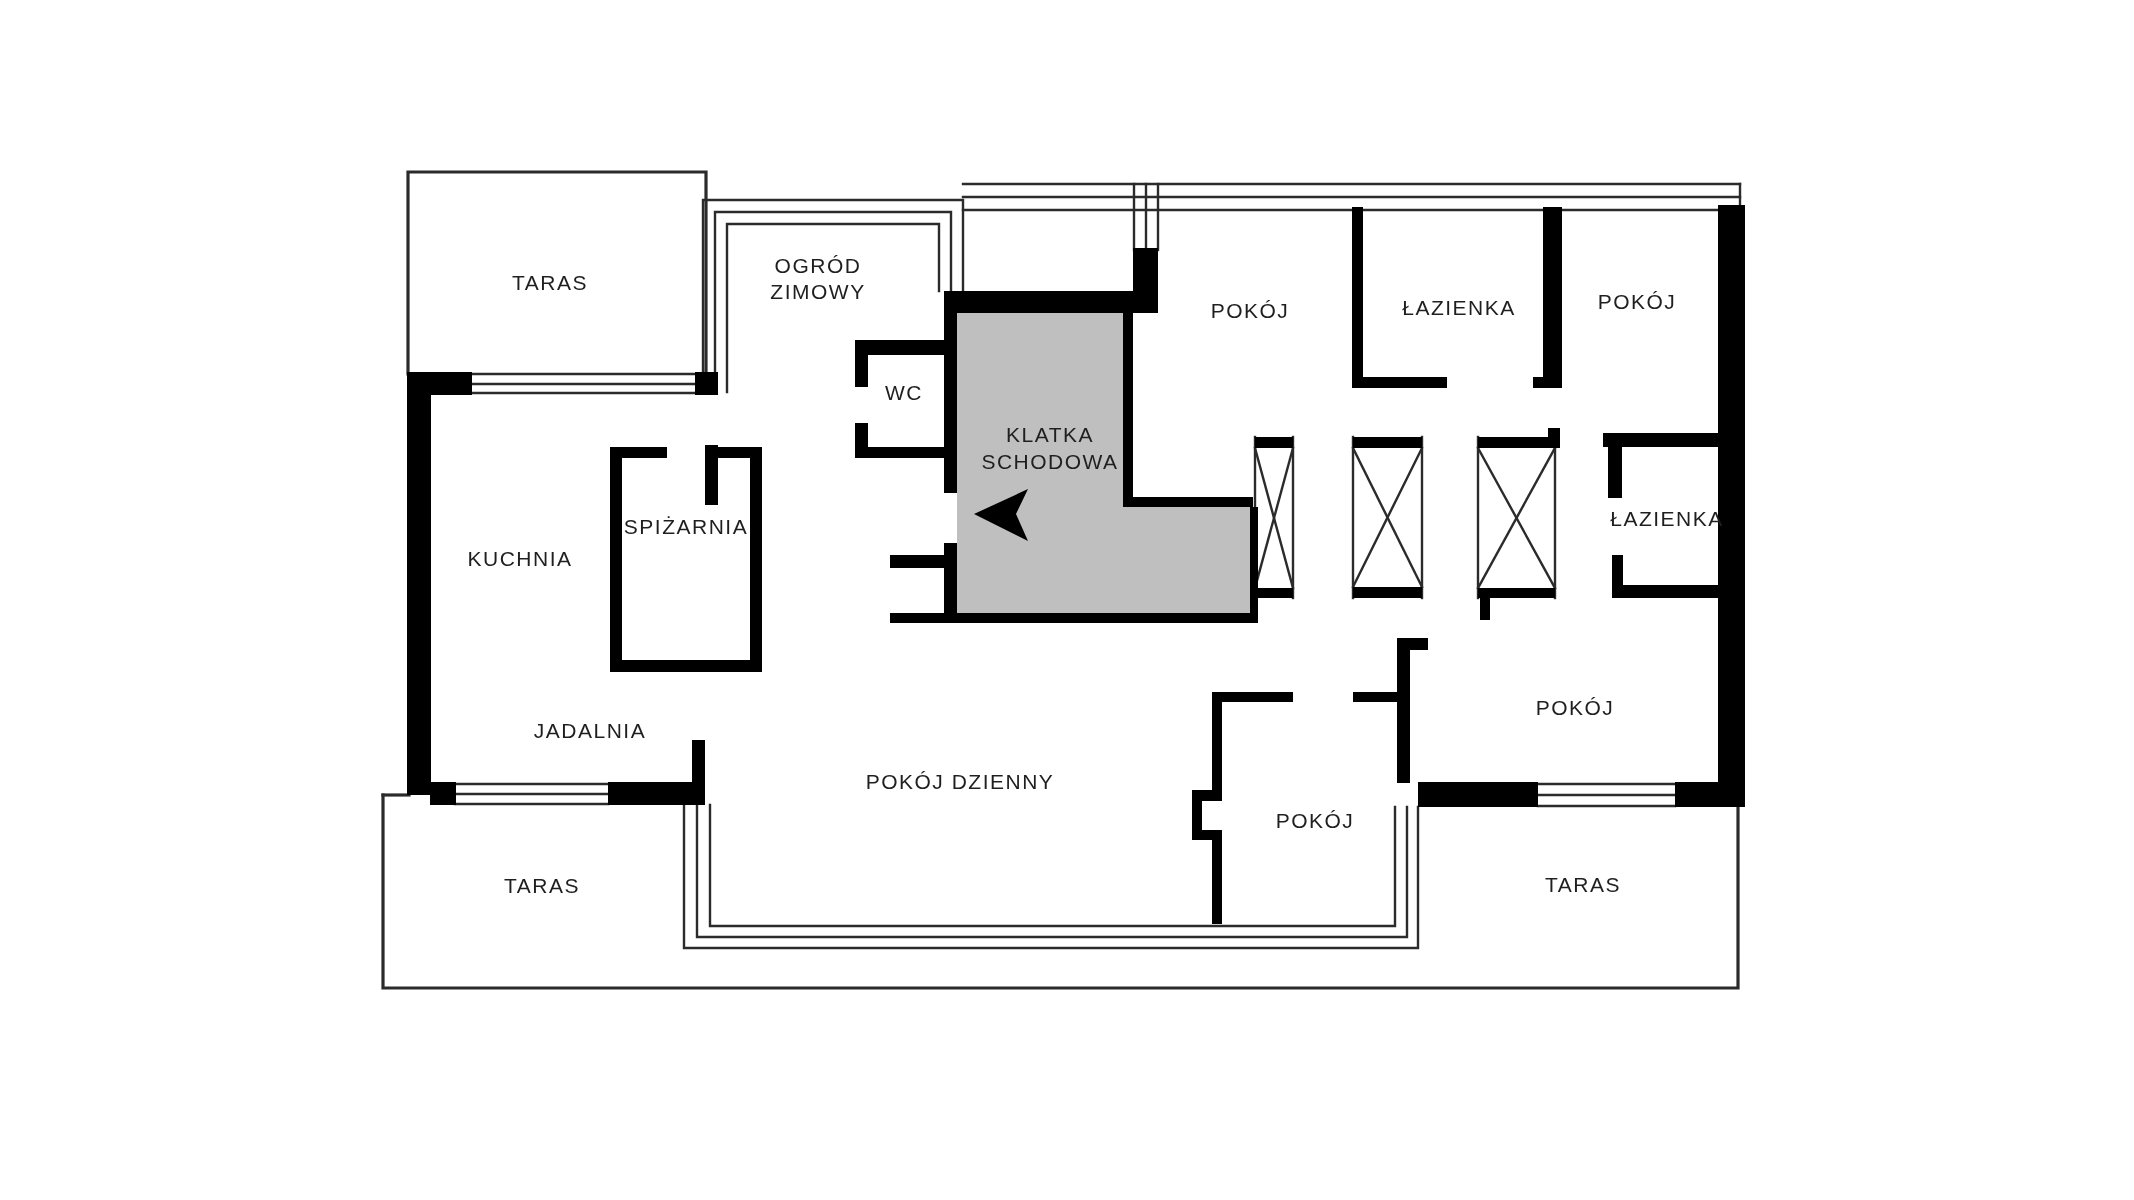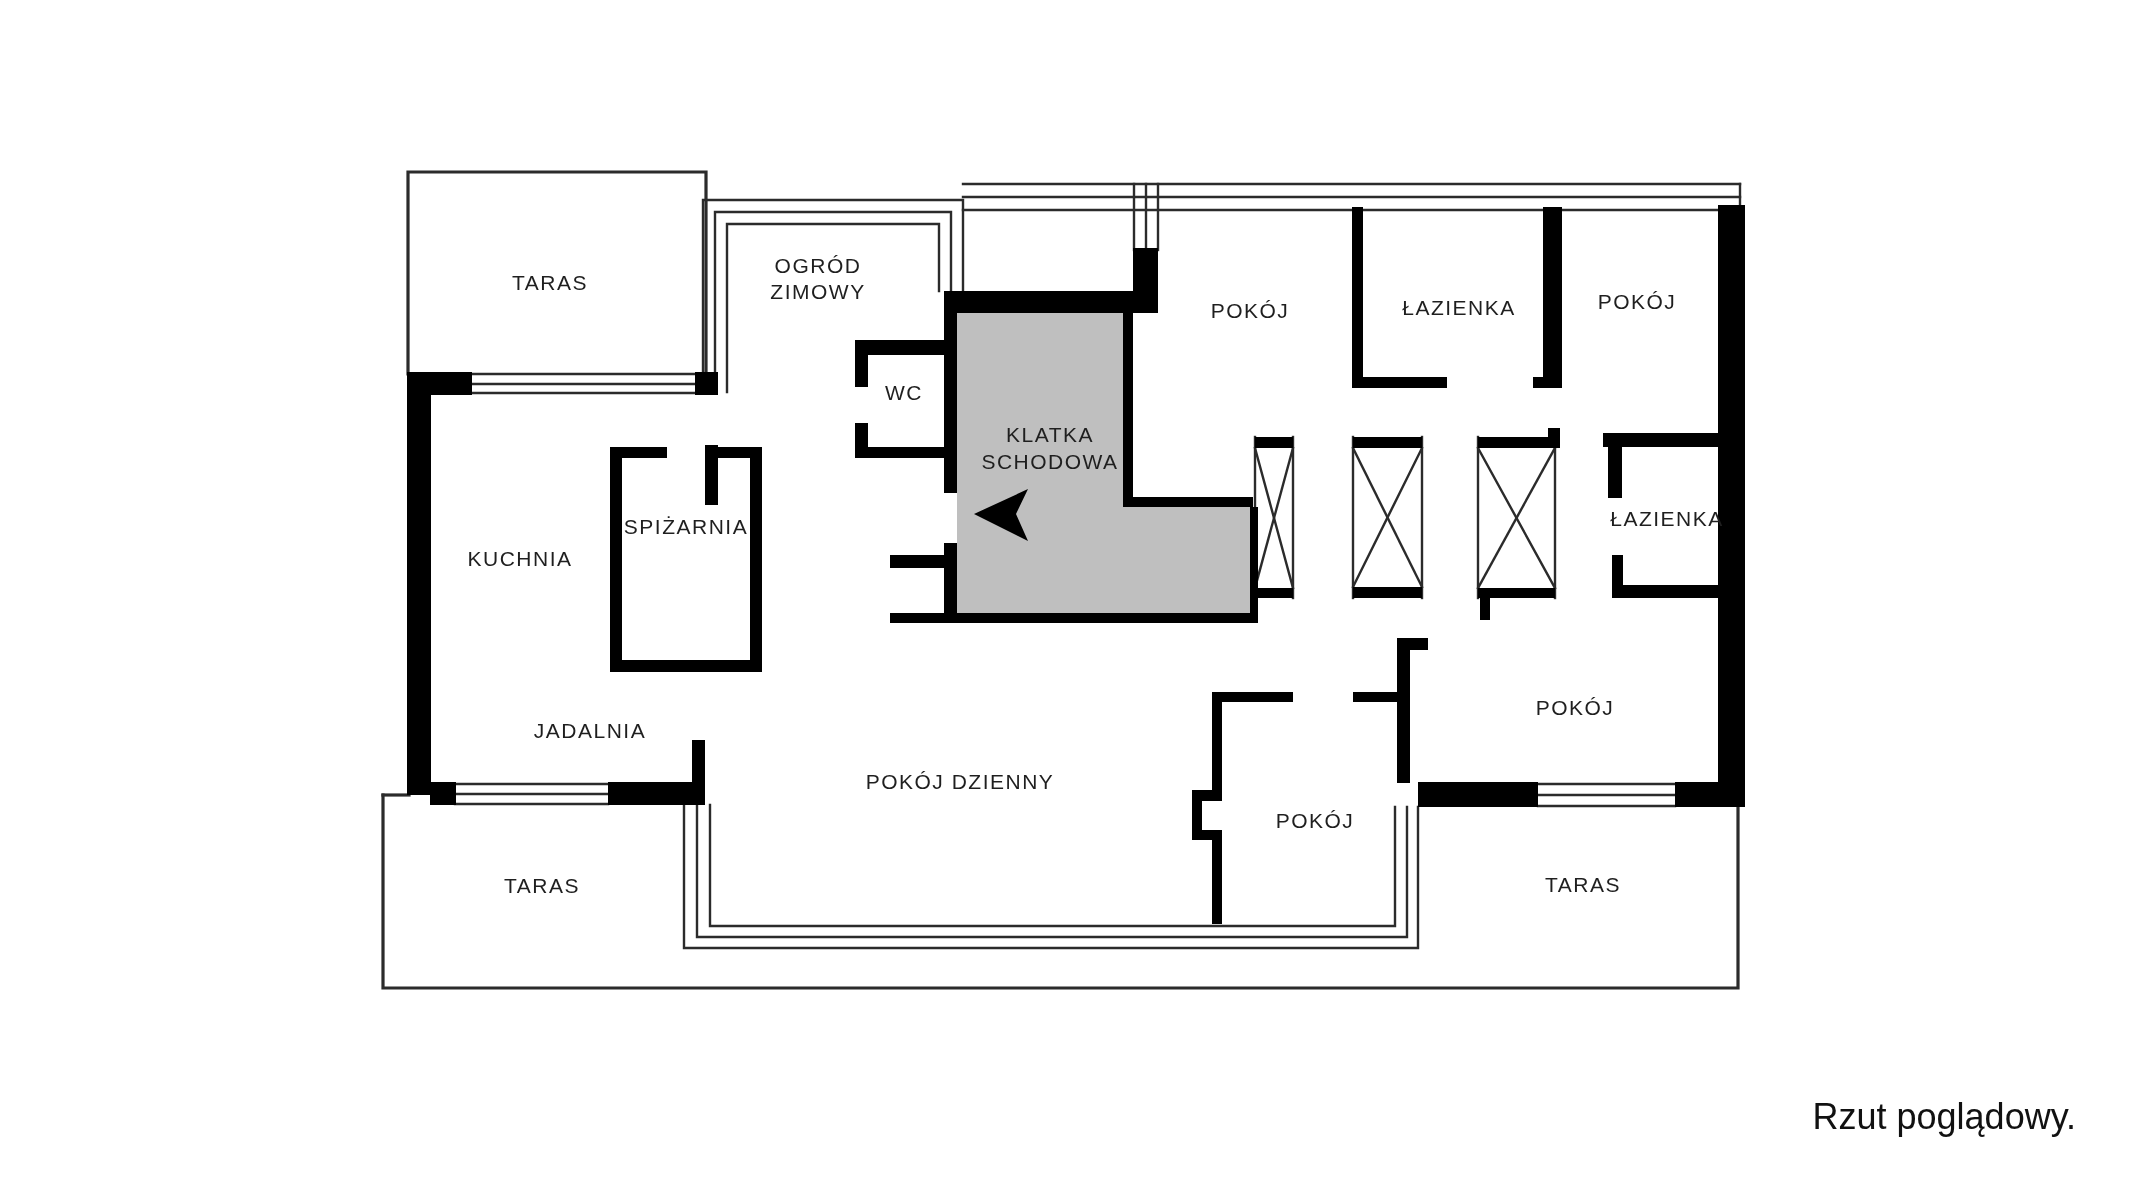--- a/index.html
+++ b/index.html
@@ -125,14 +125,13 @@
         <text x="686" y="534" text-anchor="middle" fill="#1f1f1f" font-size="21"><tspan x="686" dy="0">SPIŻARNIA</tspan></text>
         <text x="520" y="566" text-anchor="middle" fill="#1f1f1f" font-size="21"><tspan x="520" dy="0">KUCHNIA</tspan></text>
         <text x="590" y="738" text-anchor="middle" fill="#1f1f1f" font-size="21"><tspan x="590" dy="0">JADALNIA</tspan></text>
         <text x="960" y="789" text-anchor="middle" fill="#1f1f1f" font-size="21"><tspan x="960" dy="0">POKÓJ DZIENNY</tspan></text>
         <text x="1315" y="828" text-anchor="middle" fill="#1f1f1f" font-size="21"><tspan x="1315" dy="0">POKÓJ</tspan></text>
         <text x="1575" y="715" text-anchor="middle" fill="#1f1f1f" font-size="21"><tspan x="1575" dy="0">POKÓJ</tspan></text>
         <text x="542" y="893" text-anchor="middle" fill="#1f1f1f" font-size="21"><tspan x="542" dy="0">TARAS</tspan></text>
         <text x="1583" y="892" text-anchor="middle" fill="#1f1f1f" font-size="21"><tspan x="1583" dy="0">TARAS</tspan></text>
       </g>
   </svg>
-  <div class="footer-note">Rzut poglądowy.</div>
 </div>
 
 </body></html>

